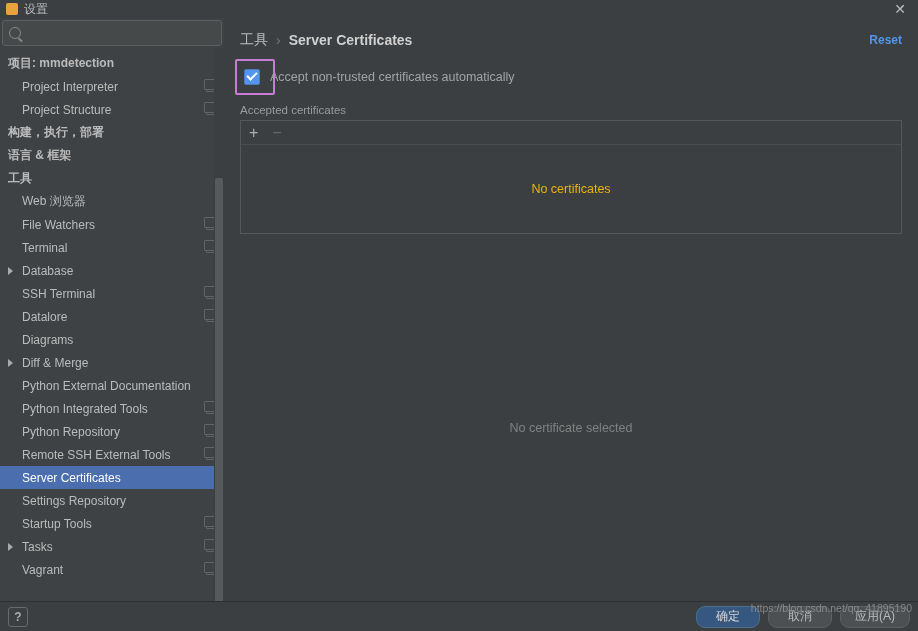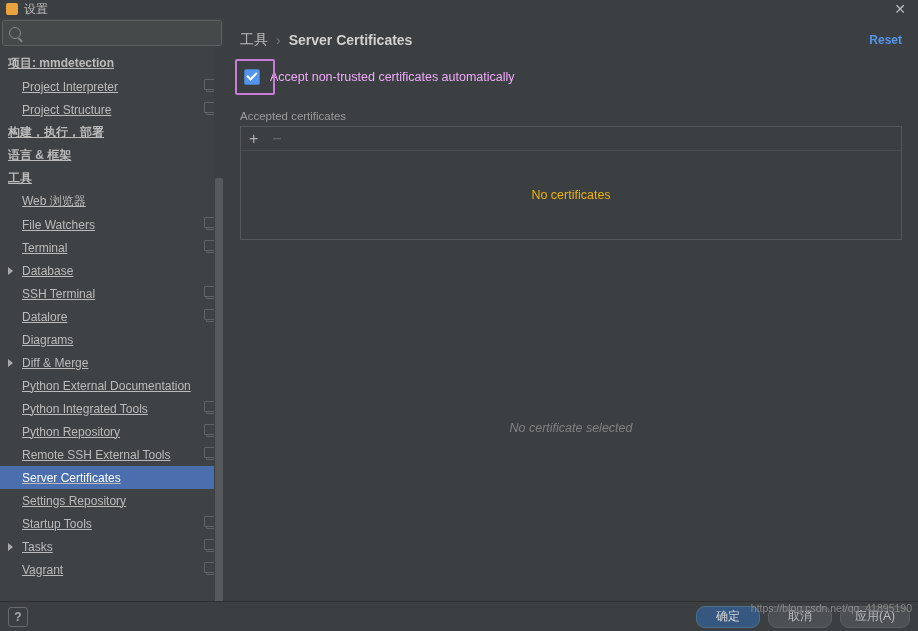--- a/index.html
+++ b/index.html
@@ -76,21 +76,20 @@
     outline: none;
     color: #bbb;
     font-size: 12px;
     flex: 1;
   }
   .tree {
     flex: 1;
     overflow-y: auto;
     overflow-x: hidden;
     padding-top: 4px;
-    text-decoration: underline;
   }
   .tree-row {
     height: 23px;
     display: flex;
     align-items: center;
     padding-left: 8px;
     padding-right: 6px;
     cursor: pointer;
     position: relative;
   }
@@ -191,23 +190,23 @@
   }
   .checkbox::after {
     content: "";
     position: absolute;
     left: 4px; top: 0px;
     width: 4px; height: 8px;
     border: solid #fff;
     border-width: 0 2px 2px 0;
     transform: rotate(45deg);
   }
-  .check-label { font-size: 12.5px; color: #f0abfc; }
+  .check-label { font-size: 12.5px; color: #a3a3a3; }
   .section-label {
-    margin-top: 20px;
+    margin-top: 14px;
     font-size: 11.5px;
     color: #9a9a9a;
   }
   .cert-top-box {
     margin-top: 4px;
     border: 1px solid #555758;
     height: 114px;
     display: flex;
     flex-direction: column;
   }
@@ -241,21 +240,20 @@
   .detail-empty {
     position: absolute;
     left: 16px; right: 16px;
     top: 230px;
     bottom: 0;
     display: flex;
     align-items: center;
     justify-content: center;
     color: #808080;
     font-size: 12.5px;
-    font-style: italic;
   }
   .footer {
     position: absolute;
     bottom: 0; left: 0; right: 0;
     height: 30px;
     background: #3c3f41;
     border-top: 1px solid #2d2f30;
     display: flex;
     align-items: center;
     padding: 0 8px;

